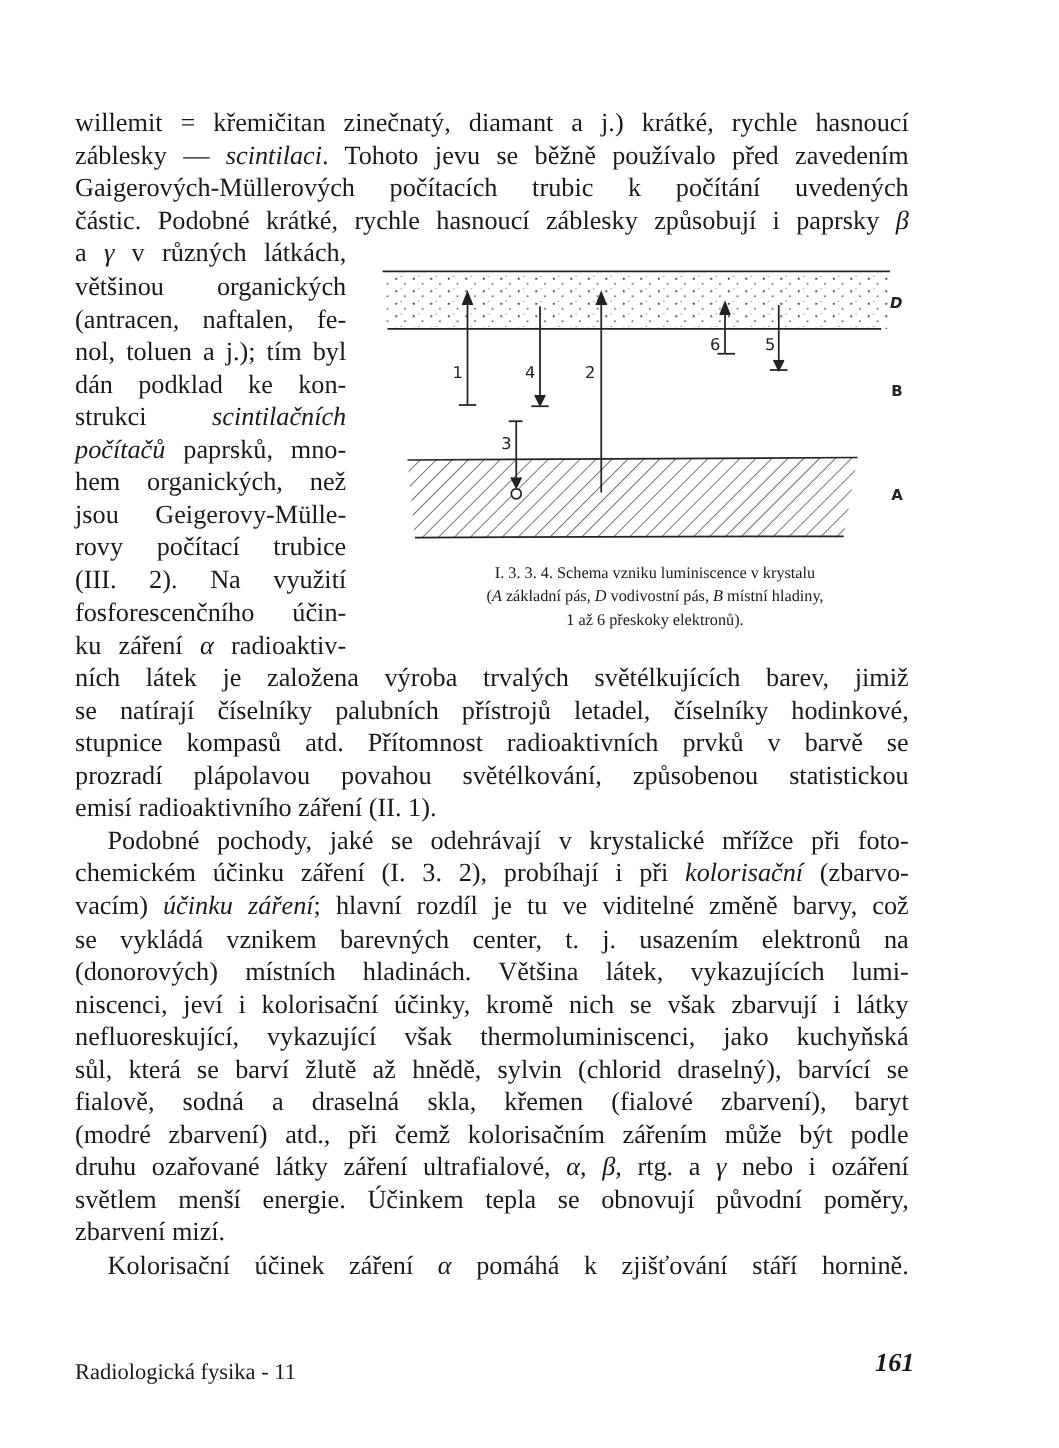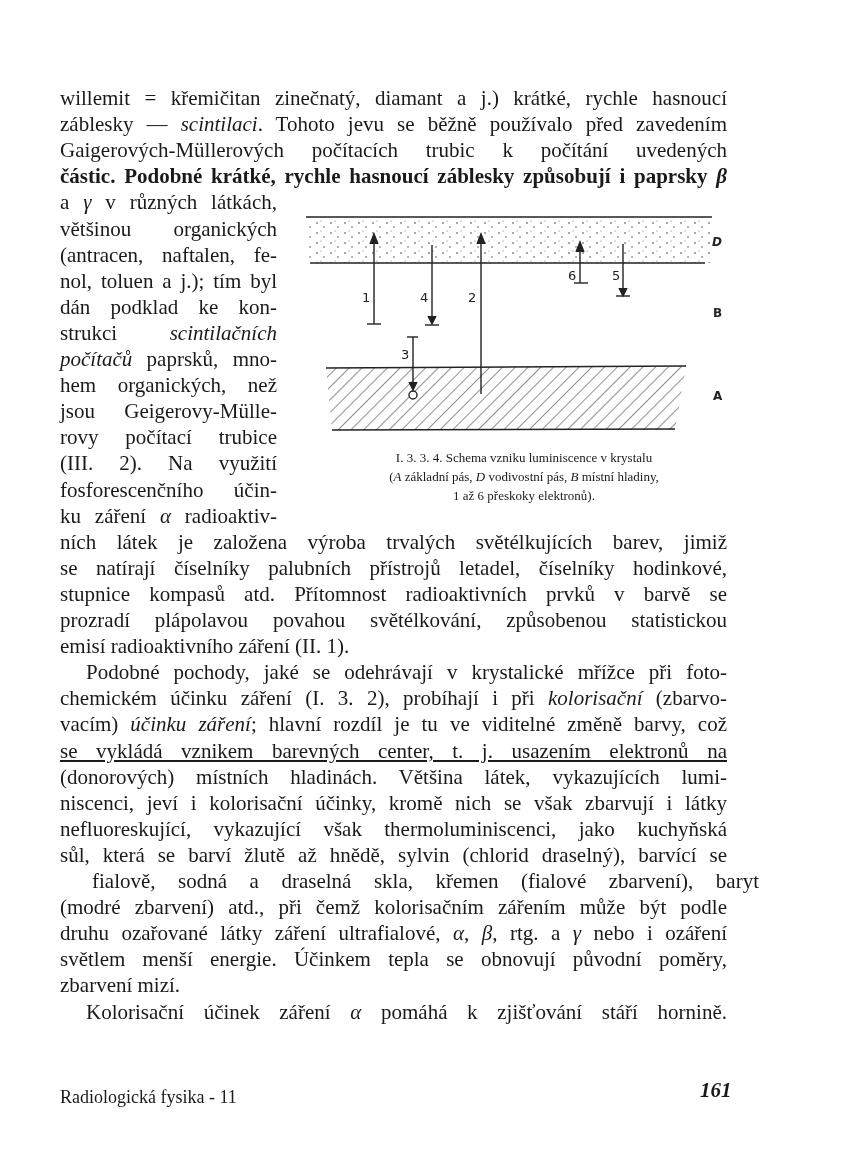--- a/index.html
+++ b/index.html
@@ -17,21 +17,21 @@
   .footer-right { position:absolute; left:700px; top:1078px; font-size:21px; font-style:italic; font-weight:bold; font-family:"Liberation Serif",serif; }
   svg#figure { position:absolute; left:300px; top:200px; }
 </style>
 </head>
 <body>
 
 <div id="text-lines">
     <div class="line " style="top: 85px;">willemit = křemičitan zinečnatý, diamant a j.) krátké, rychle hasnoucí</div>
     <div class="line " style="top: 111.1px;">záblesky — <i>scintilaci</i>. Tohoto jevu se běžně používalo před zavedením</div>
     <div class="line " style="top: 137.2px;">Gaigerových-Müllerových počítacích trubic k počítání uvedených</div>
-    <div class="line " style="top: 163.3px; font-weight: bold;">částic. Podobné krátké, rychle hasnoucí záblesky způsobují i paprsky <i>β</i></div>
+    <div class="line " style="top: 163.3px;">částic. Podobné krátké, rychle hasnoucí záblesky způsobují i paprsky <i>β</i></div>
     <div class="line narrow" style="top: 189.4px;">a <i>γ</i> v různých látkách,</div>
     <div class="line narrow" style="top: 215.5px;">většinou organických</div>
     <div class="line narrow" style="top: 241.6px;">(antracen, naftalen, fe-</div>
     <div class="line narrow" style="top: 267.7px;">nol, toluen a j.); tím byl</div>
     <div class="line narrow" style="top: 293.8px;">dán podklad ke kon-</div>
     <div class="line narrow" style="top: 319.9px;">strukci <i>scintilačních</i></div>
     <div class="line narrow" style="top: 346px;"><i>počítačů</i> paprsků, mno-</div>
     <div class="line narrow" style="top: 372.1px;">hem organických, než</div>
     <div class="line narrow" style="top: 398.2px;">jsou Geigerovy-Mülle-</div>
     <div class="line narrow" style="top: 424.3px;">rovy počítací trubice</div>
@@ -39,26 +39,26 @@
     <div class="line narrow" style="top: 476.5px;">fosforescenčního účin-</div>
     <div class="line narrow" style="top: 502.6px;">ku záření <i>α</i> radioaktiv-</div>
     <div class="line " style="top: 528.7px;">ních látek je založena výroba trvalých světélkujících barev, jimiž</div>
     <div class="line " style="top: 554.8px;">se natírají číselníky palubních přístrojů letadel, číselníky hodinkové,</div>
     <div class="line " style="top: 580.9px;">stupnice kompasů atd. Přítomnost radioaktivních prvků v barvě se</div>
     <div class="line " style="top: 607px;">prozradí plápolavou povahou světélkování, způsobenou statistickou</div>
     <div class="line last" style="top: 633.1px;">emisí radioaktivního záření (II. 1).</div>
     <div class="line indent " style="top: 659.2px;">Podobné pochody, jaké se odehrávají v krystalické mřížce při foto-</div>
     <div class="line " style="top: 685.3px;">chemickém účinku záření (I. 3. 2), probíhají i při <i>kolorisační</i> (zbarvo-</div>
     <div class="line " style="top: 711.4px;">vacím) <i>účinku záření</i>; hlavní rozdíl je tu ve viditelné změně barvy, což</div>
-    <div class="line " style="top: 737.5px; text-decoration: underline;">se vykládá vznikem barevných center, t. j. usazením elektronů na</div>
+    <div class="line " style="top: 737.5px;">se vykládá vznikem barevných center, t. j. usazením elektronů na</div>
     <div class="line " style="top: 763.6px;">(donorových) místních hladinách. Většina látek, vykazujících lumi-</div>
     <div class="line " style="top: 789.7px;">niscenci, jeví i kolorisační účinky, kromě nich se však zbarvují i látky</div>
     <div class="line " style="top: 815.8px;">nefluoreskující, vykazující však thermoluminiscenci, jako kuchyňská</div>
     <div class="line " style="top: 841.9px;">sůl, která se barví žlutě až hnědě, sylvin (chlorid draselný), barvící se</div>
-    <div class="line " style="top: 868px; margin-left: 32px;">fialově, sodná a draselná skla, křemen (fialové zbarvení), baryt</div>
+    <div class="line " style="top: 868px;">fialově, sodná a draselná skla, křemen (fialové zbarvení), baryt</div>
     <div class="line " style="top: 894.1px;">(modré zbarvení) atd., při čemž kolorisačním zářením může být podle</div>
     <div class="line " style="top: 920.2px;">druhu ozařované látky záření ultrafialové, <i>α</i>, <i>β</i>, rtg. a <i>γ</i> nebo i ozáření</div>
     <div class="line " style="top: 946.3px;">světlem menší energie. Účinkem tepla se obnovují původní poměry,</div>
     <div class="line last" style="top: 972.4px;">zbarvení mizí.</div>
     <div class="line indent" style="top: 998.5px;">Kolorisační účinek záření <i>α</i> pomáhá k zjišťování stáří hornině.</div>
   </div>
 
 <svg id="figure" width="440" height="240" viewBox="0 0 440 240">
   <defs>
     <pattern id="hatch" width="9" height="9" patternUnits="userSpaceOnUse" patternTransform="rotate(45)">

